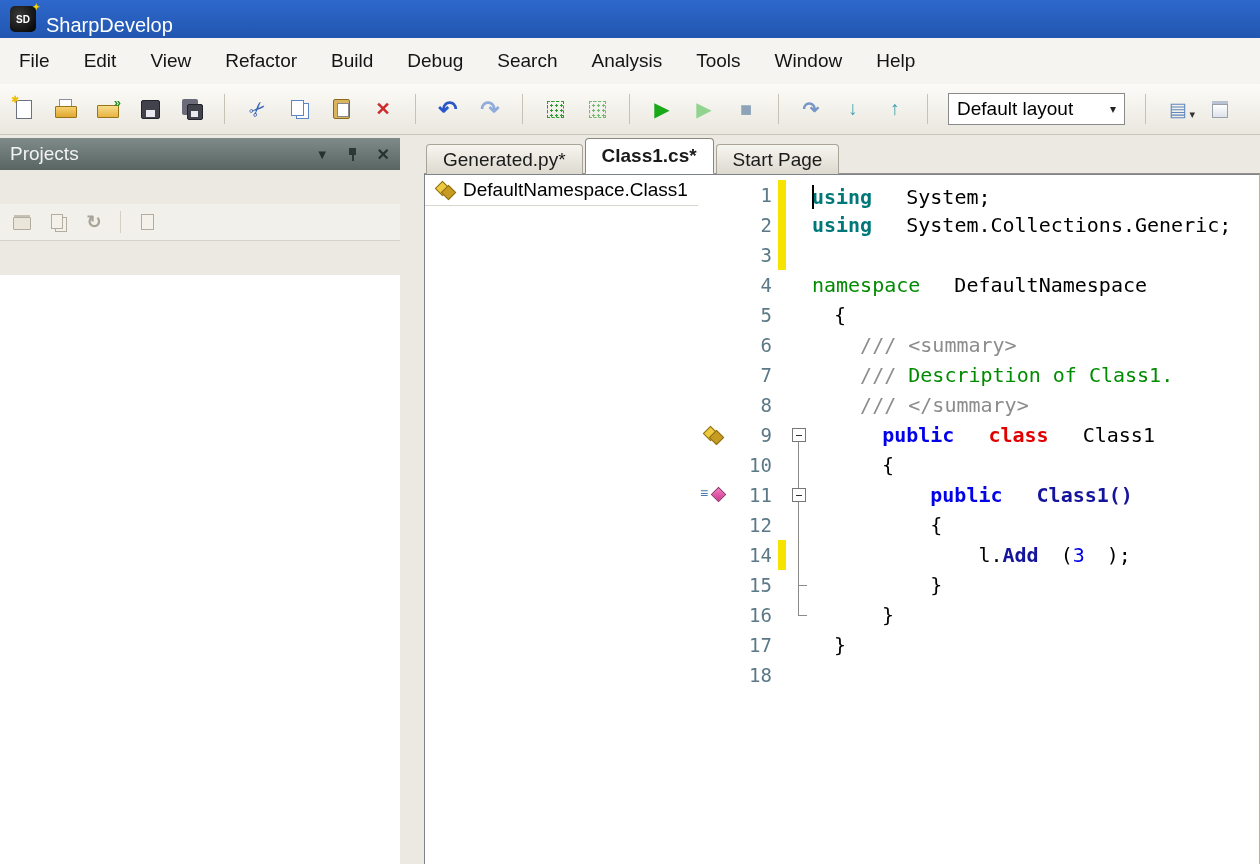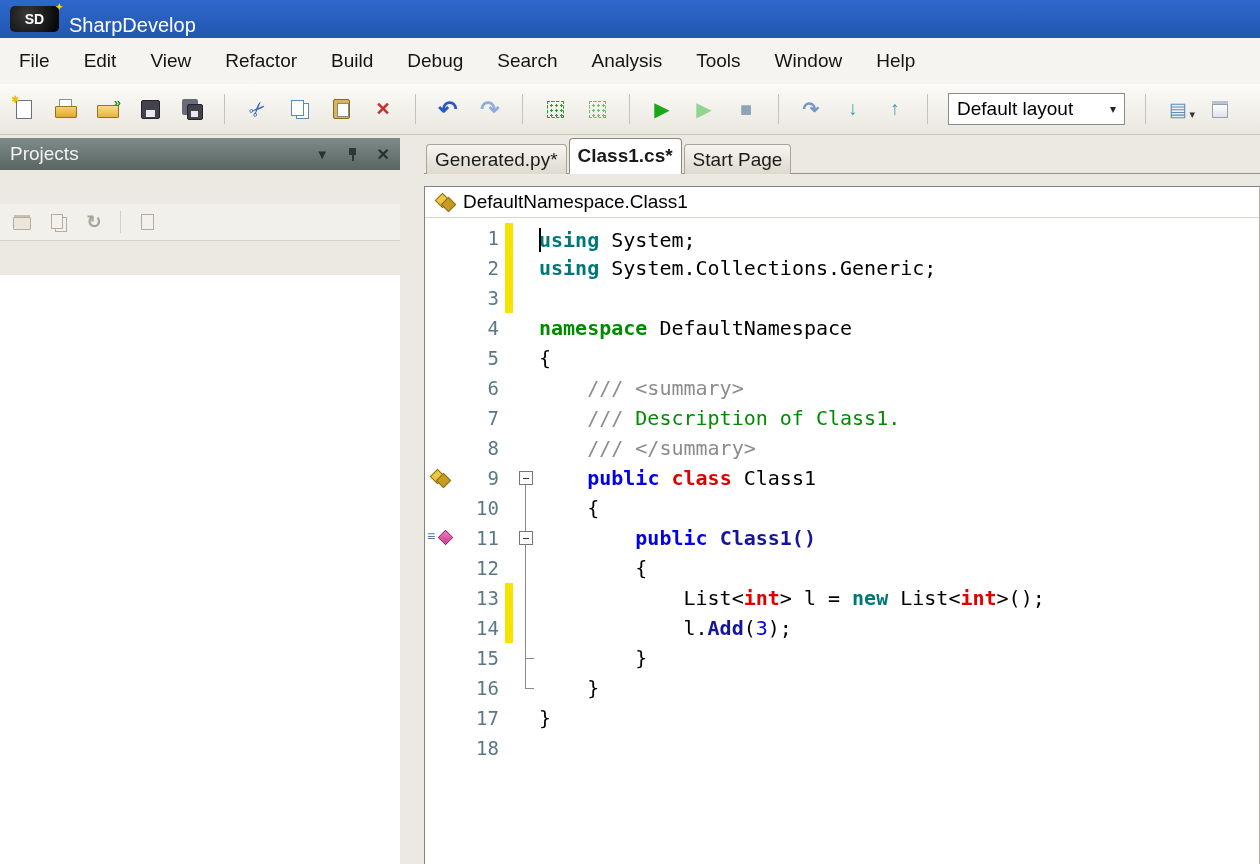--- a/index.html
+++ b/index.html
@@ -1,21 +1,21 @@
 <!DOCTYPE html>
 <html><head>
 <meta charset="utf-8">
 <style>
   html,body{margin:0;padding:0;}
   body{font-family:"Liberation Sans", sans-serif; background:#d8d5ce;}
   .window{width:1260px;height:864px;display:flex;flex-direction:column;background:#ece9e2;overflow:hidden;}
 
   
   .titlebar{height:38px;background:linear-gradient(#2e68cc,#2256b0);display:flex;align-items:center;padding:0 10px;gap:10px;flex:none;}
-  .app-logo{width:49px;height:26px;background:radial-gradient(circle at 35% 35%, #3a3a3a, #000);border-radius:5px;color:#fff;font-weight:bold;font-size:14px;display:flex;align-items:center;justify-content:center;position:relative;}
+  .app-logo{width:26px;height:26px;background:radial-gradient(circle at 35% 35%, #3a3a3a, #000);border-radius:5px;color:#fff;font-weight:bold;font-size:10px;display:flex;align-items:center;justify-content:center;position:relative;}
   .app-logo::after{content:"✦";position:absolute;top:-4px;right:-4px;font-size:9px;color:#ffd700;}
   .title-text{color:#ffffff;font-size:20px;margin-top:12px;}
 
   
   .menubar{height:46px;background:#f6f4f0;display:flex;align-items:center;padding:0 2px;flex:none;}
   .menu-item{padding:8px 17px;font-size:19px;color:#141414;height:100%;display:flex;align-items:center;cursor:default;}
 
   
   .toolbar{height:50px;background:linear-gradient(#fcfbf8,#eae7df);border-bottom:1px solid #c9c5ba;display:flex;align-items:center;padding:0 8px;gap:10px;flex:none;}
   .tbtn{width:32px;height:32px;position:relative;display:flex;align-items:center;justify-content:center;border-radius:3px;flex:none;}
@@ -74,23 +74,23 @@
   .pi-copy::before{content:"";position:absolute;left:7px;top:6px;width:10px;height:13px;background:#f4f1ea;border:1px solid #b2ada0;box-shadow:4px 3px 0 -1px #f4f1ea,4px 3px 0 0 #b2ada0;}
   .pi-refresh::before{content:"↻";font-size:18px;color:#a9a498;font-weight:bold;}
   .pi-file::before{content:"";width:11px;height:14px;background:#f4f1ea;border:1px solid #b2ada0;}
   .panel-body{flex:1;background:#ffffff;}
 
   .splitter{width:24px;flex:none;}
 
   
   .editor-area{flex:1;display:flex;flex-direction:column;padding-top:3px;min-width:0;min-height:0;}
   .tab-strip{height:35px;flex:none;display:flex;align-items:flex-end;border-bottom:1px solid #98938a;padding-left:2px;}
-  .tab{height:29px;display:flex;align-items:center;padding:0 8px;font-size:19px;background:linear-gradient(#f7f5f0,#ddd9cf);border:1px solid #a9a398;border-bottom:none;border-radius:4px 4px 0 0;margin-right:2px;margin-bottom:-1px;color:#1a1a1a;position:relative;}
+  .tab{height:29px;display:flex;align-items:center;padding:0 16px;font-size:19px;background:linear-gradient(#f7f5f0,#ddd9cf);border:1px solid #a9a398;border-bottom:none;border-radius:4px 4px 0 0;margin-right:2px;margin-bottom:-1px;color:#1a1a1a;position:relative;}
   .tab.active{height:34px;background:#fff;font-weight:bold;border-color:#8b867b;border-bottom:1px solid #fff;z-index:2;}
-  .content-wrap{margin-top:12px;flex:1;border:1px solid #7e838b;border-right:1px solid #b5b1a8;border-bottom:none;display:flex;flex-direction:column;min-height:0;background:#fff;}
+  .content-wrap{margin-top:0;flex:1;border:1px solid #7e838b;border-right:1px solid #b5b1a8;border-bottom:none;display:flex;min-height:0;background:#fff;}
   .breadcrumb{height:30px;flex:none;display:flex;align-items:center;gap:8px;padding:0 10px;border-bottom:1px solid #d8d5cd;background:#fff;}
   .breadcrumb-label{font-size:19px;color:#000;}
   .diamond-pair{position:relative;width:20px;height:18px;display:inline-block;flex:none;}
   .diamond-pair::before{content:"";position:absolute;left:2px;top:2px;width:9px;height:9px;transform:rotate(45deg);background:#ecc93f;border:1px solid #8d6f1a;}
   .diamond-pair::after{content:"";position:absolute;left:8px;top:6px;width:9px;height:9px;transform:rotate(45deg);background:#c79a20;border:1px solid #8d6f1a;}
 
   
   .editor{flex:1;background:#fff;padding-top:5px;overflow:hidden;position:relative;}
   .eline{display:flex;height:30px;align-items:stretch;}
   .gmargin{width:34px;flex:none;position:relative;}
@@ -105,28 +105,28 @@
   .gchg.changed{background:#f6e300;}
   .gfold{width:26px;flex:none;position:relative;}
   .fold-line::before,.fold-mid::before,.fold-box::before{content:"";position:absolute;left:12px;top:0;bottom:0;width:1px;background:#8a8a8a;}
   .fold-box-start::before{content:"";position:absolute;left:12px;top:21px;bottom:0;width:1px;background:#8a8a8a;}
   .fold-end::before{content:"";position:absolute;left:12px;top:0;height:16px;width:1px;background:#8a8a8a;}
   .fold-box-start::after,.fold-box::after{content:"";position:absolute;left:6px;top:8px;width:12px;height:12px;border:1px solid #767676;background-color:#fff;background-image:linear-gradient(#333,#333);background-size:6px 1px;background-position:center;background-repeat:no-repeat;}
   .fold-mid::after,.fold-end::after{content:"";position:absolute;left:13px;top:15px;width:8px;height:1px;background:#8a8a8a;}
   .gcode{flex:1;font-family:"DejaVu Sans Mono",monospace;font-size:20px;line-height:30px;white-space:pre;color:#000;}
   .caret{display:inline-block;width:2px;height:24px;background:#000;margin-right:-2px;transform:translateY(5px);}
   .tk-kw{color:#00787a;font-weight:bold;}
-  .tk-ns{color:#008b00;font-weight:bold;}
+  .tk-ns{color:#008b00;font-weight:normal;}
   .tk-acc{color:#0202e8;font-weight:bold;}
   .tk-ty{color:#e00000;font-weight:bold;}
   .tk-m{color:#14149c;font-weight:bold;}
   .tk-num{color:#0202e8;}
   .tk-doc{color:#8c8c8c;}
   .tk-doccm{color:#008b00;}
-  .tk-pl{color:#000;}
+  .tk-pl{color:#000;padding-left:22px;}
 </style>
 </head>
 <body>
 
 <div class="window">
   <div class="titlebar">
     <div class="app-logo">SD</div>
     <div class="title-text">SharpDevelop</div>
   </div>
 
@@ -303,27 +303,20 @@
               </div>
               <div class="eline">
                 <div class="gmargin"></div>
                 <div class="gnum">12</div>
                 <div class="gchg"></div>
                 <div class="gfold fold-line"></div>
                 <div class="gcode"><span class="tk-pl">        {</span></div>
               </div>
               <div class="eline">
                 <div class="gmargin"></div>
-                <div class="gnum">13</div>
-                <div class="gchg changed"></div>
-                <div class="gfold fold-line"></div>
-                <div class="gcode"><span class="tk-pl">            List&lt;</span><span class="tk-ty">int</span><span class="tk-pl">&gt; l = </span><span class="tk-kw">new</span><span class="tk-pl"> List&lt;</span><span class="tk-ty">int</span><span class="tk-pl">&gt;();</span></div>
-              </div>
-              <div class="eline">
-                <div class="gmargin"></div>
                 <div class="gnum">14</div>
                 <div class="gchg changed"></div>
                 <div class="gfold fold-line"></div>
                 <div class="gcode"><span class="tk-pl">            l.</span><span class="tk-m">Add</span><span class="tk-pl">(</span><span class="tk-num">3</span><span class="tk-pl">);</span></div>
               </div>
               <div class="eline">
                 <div class="gmargin"></div>
                 <div class="gnum">15</div>
                 <div class="gchg"></div>
                 <div class="gfold fold-mid"></div>

